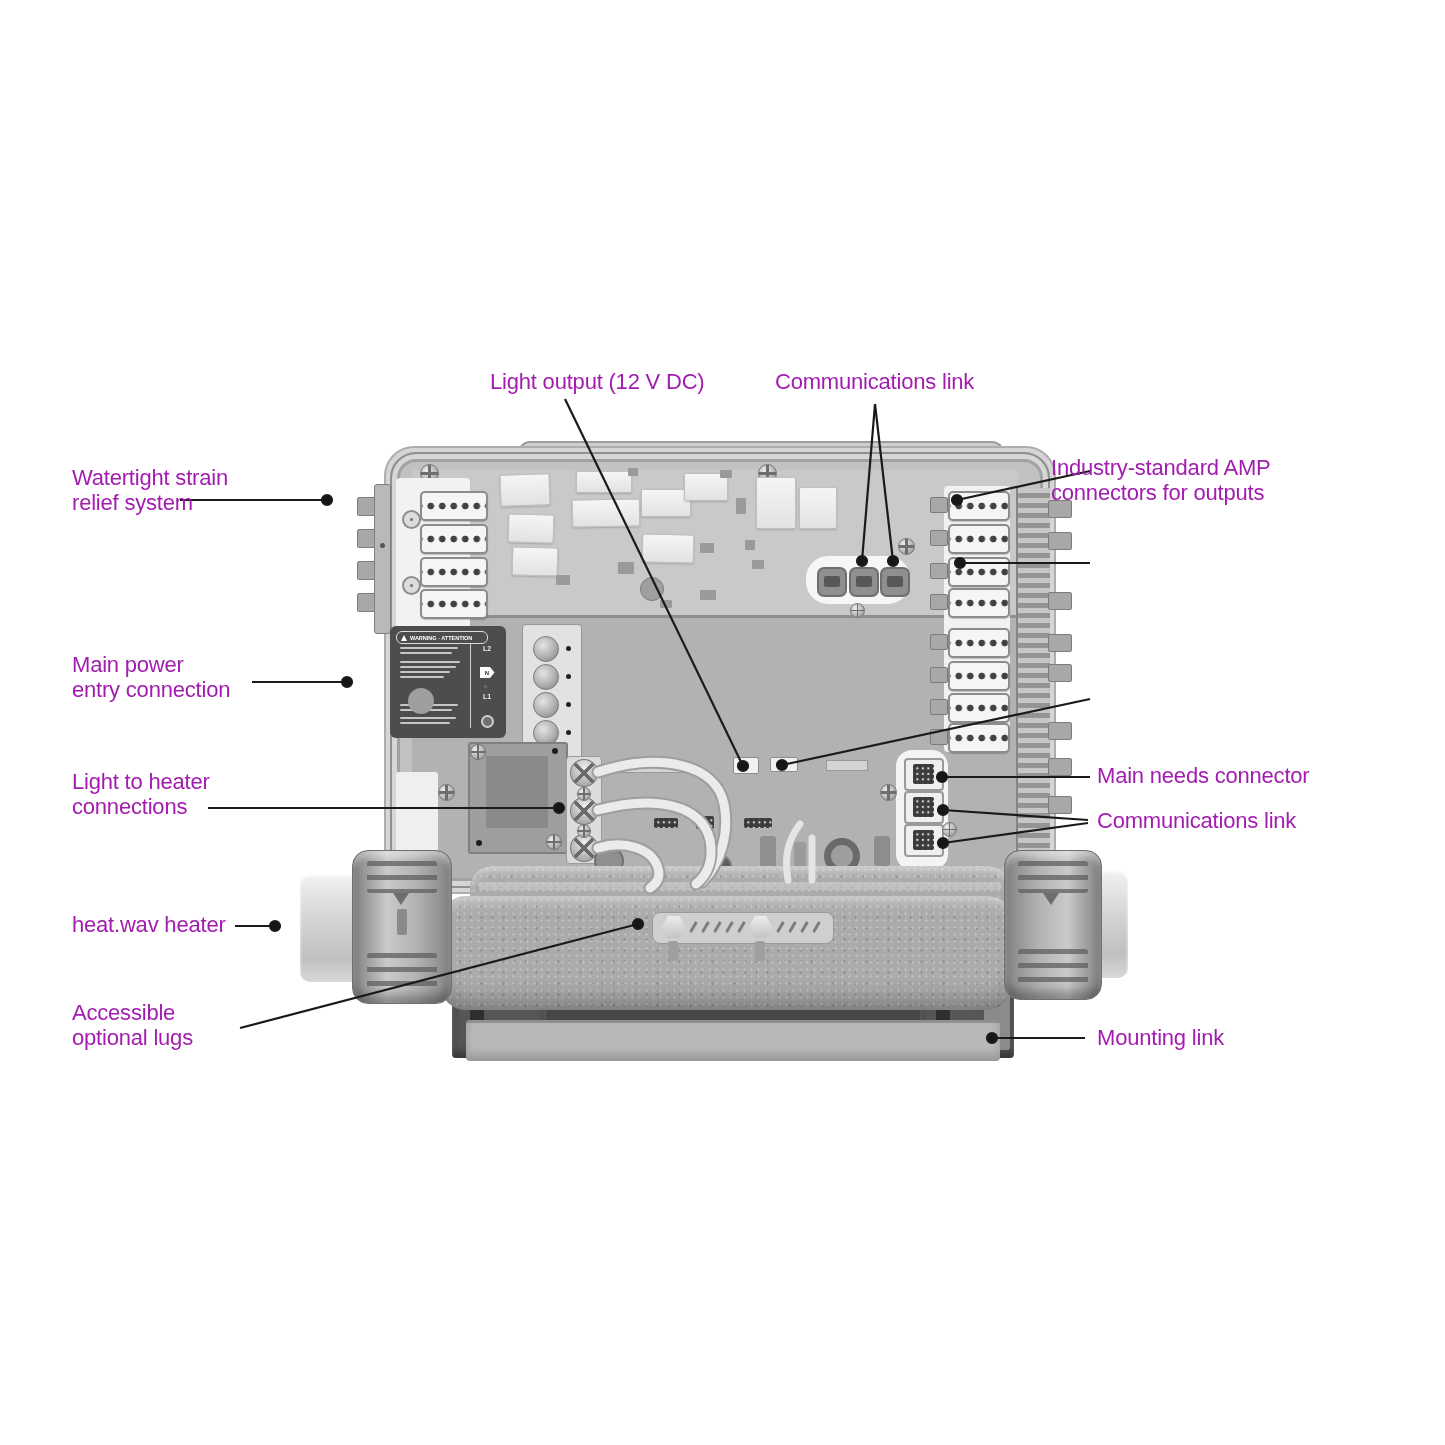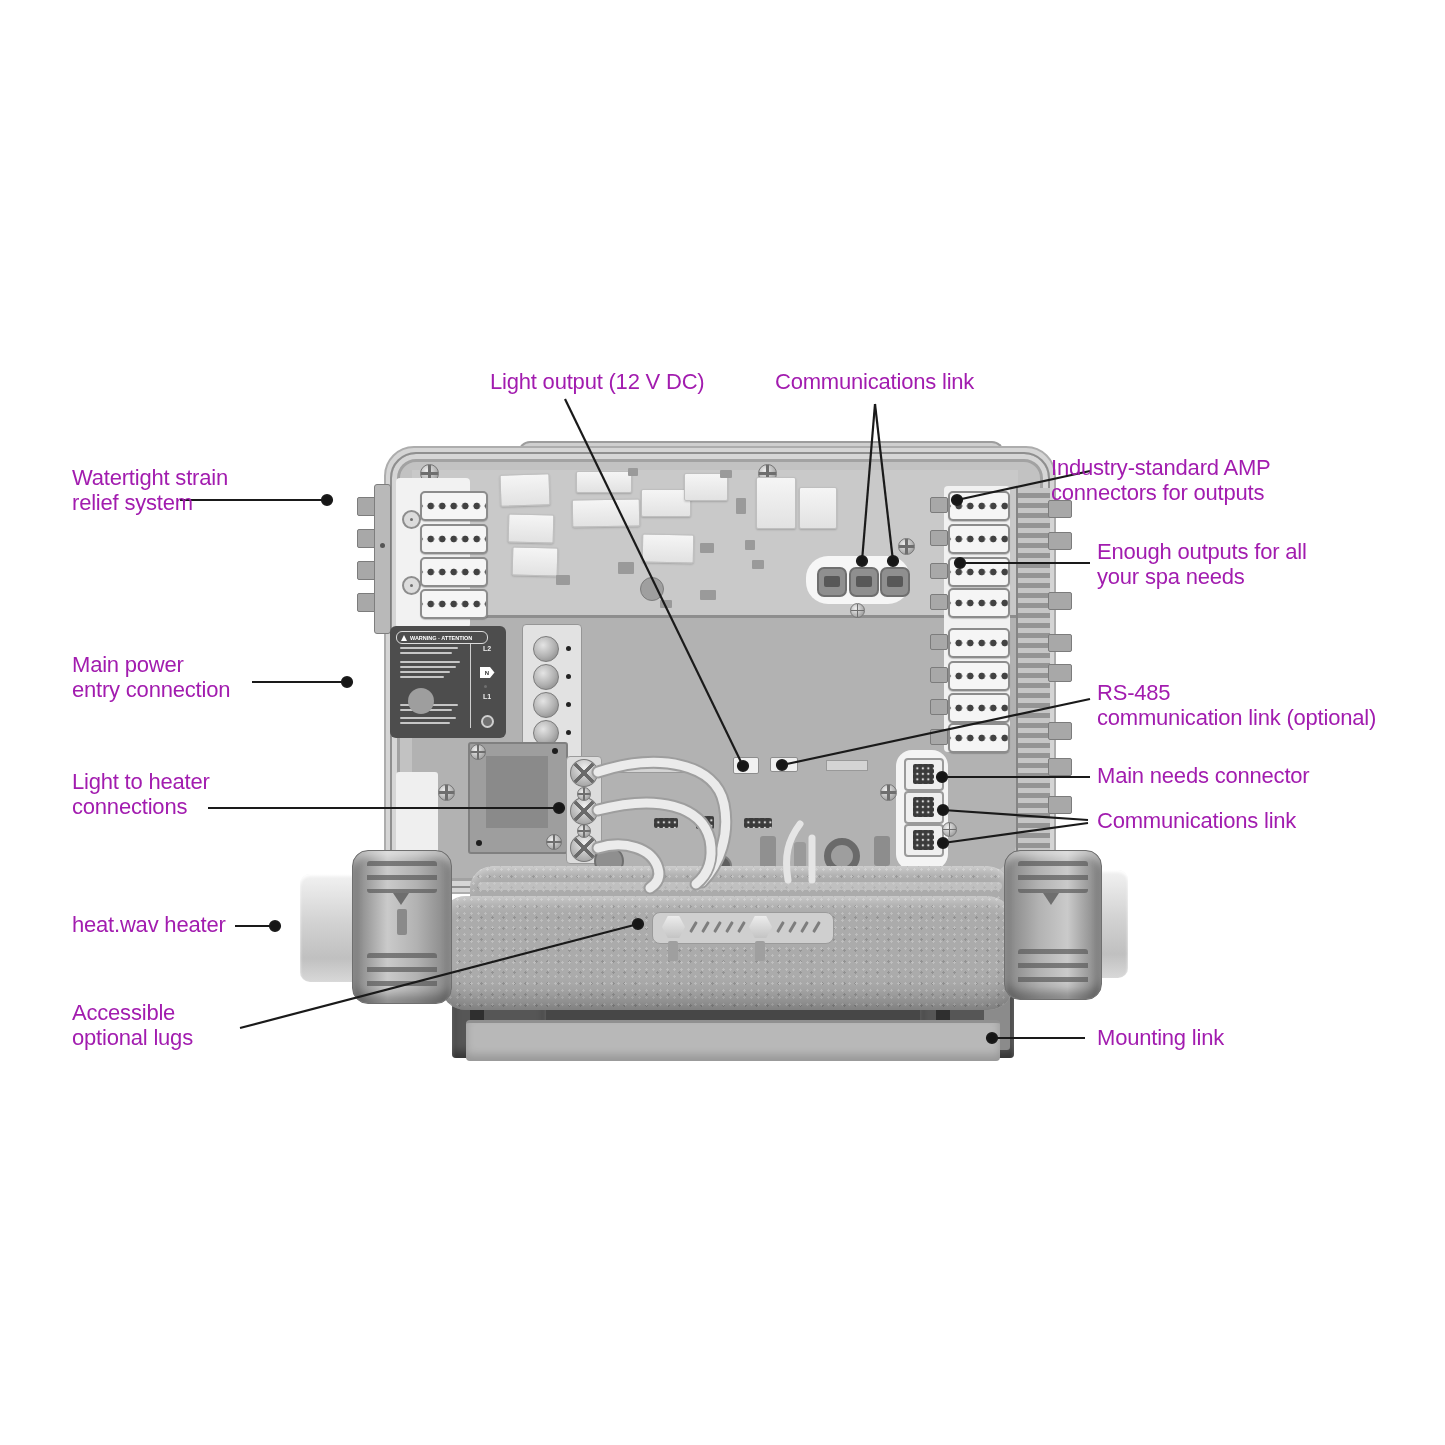--- a/index.html
+++ b/index.html
@@ -342,21 +342,17 @@
 relief system</div>
   <div class="callout" style="left:72px;top:653px;">Main power
 entry connection</div>
   <div class="callout" style="left:72px;top:770px;">Light to heater
 connections</div>
   <div class="callout" style="left:72px;top:913px;">heat.wav heater</div>
   <div class="callout" style="left:72px;top:1001px;">Accessible
 optional lugs</div>
   <div class="callout" style="left:1051px;top:446px;margin-top:10px;">Industry-standard AMP
 connectors for outputs</div>
-  <div class="callout" style="left:1097px;top:540px;">Enough outputs for all
-your spa needs</div>
-  <div class="callout" style="left:1097px;top:681px;">RS-485
-communication link (optional)</div>
   <div class="callout" style="left:1097px;top:764px;">Main needs connector</div>
   <div class="callout" style="left:1097px;top:809px;">Communications link</div>
   <div class="callout" style="left:1097px;top:1026px;">Mounting link</div>
 
 </div>
 
 </body></html>

